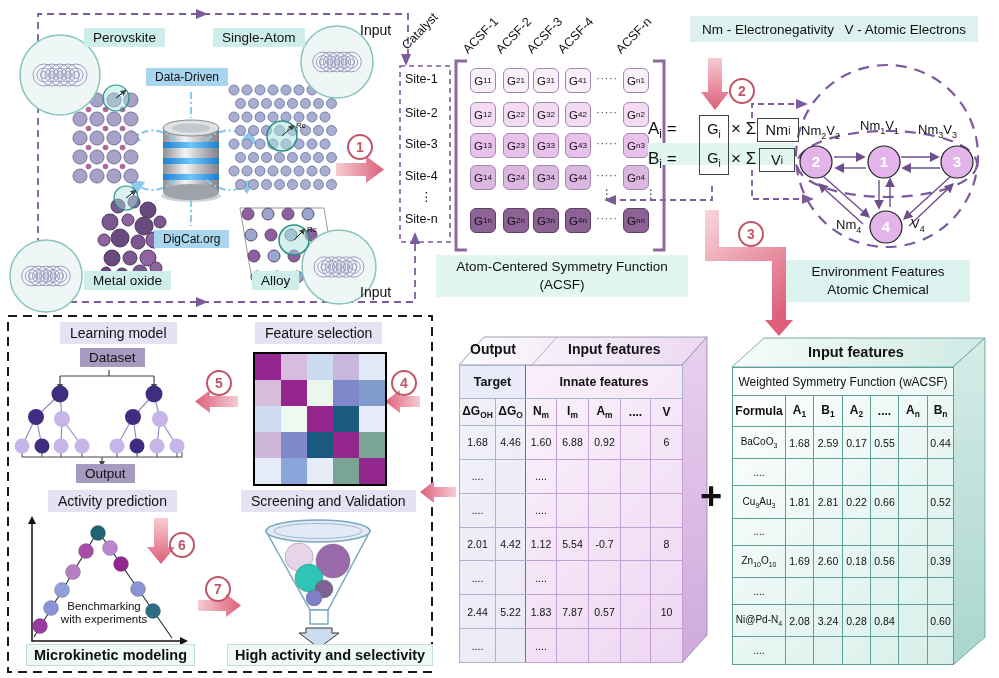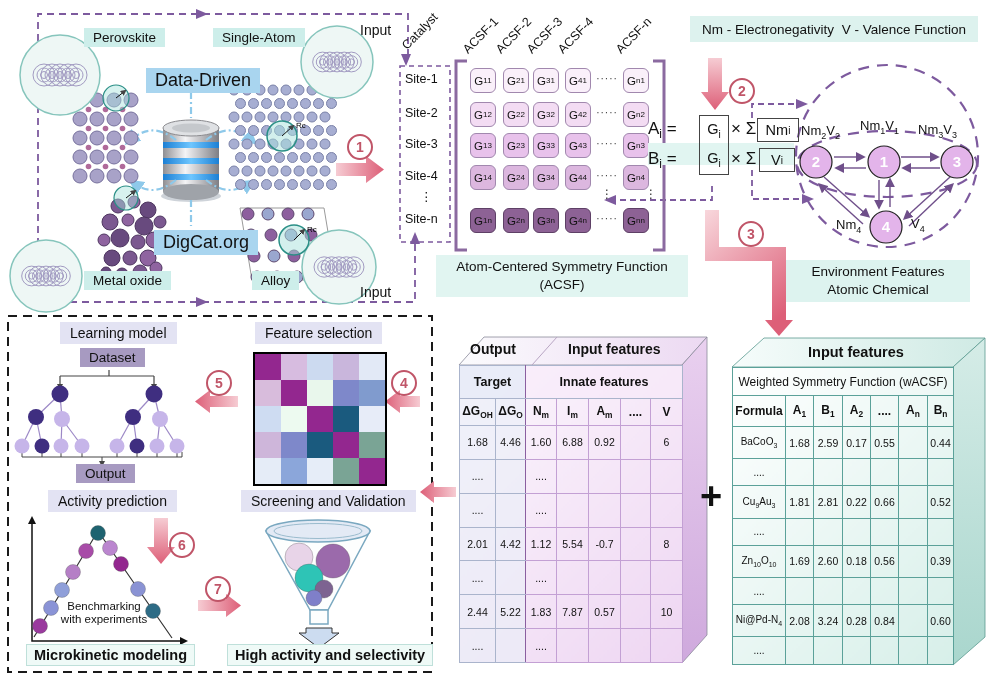--- a/index.html
+++ b/index.html
@@ -3,21 +3,21 @@
 <meta charset="utf-8">
 <style>
   html,body{margin:0;padding:0;background:#fff;}
   #fig{position:relative;width:999px;height:678px;background:#fff;overflow:hidden;
        font-family:"Liberation Sans","DejaVu Sans",sans-serif;color:#111;}
   #overlay{position:absolute;left:0;top:0;z-index:1;}
   .abs{position:absolute;z-index:2;}
   sub{font-size:70%;}
   
   .lbl-teal{background:var(--teal-label-bg);padding:2px 9px;font-size:13.5px;}
-  .lbl-blue{background:var(--blue-label-bg);padding:2px 9px;font-size:18px;}
+  .lbl-blue{background:var(--blue-label-bg);padding:2px 9px;font-size:12px;}
   .lbl-lav{background:var(--lavender-bg);padding:3px 10px;font-size:14px;}
   .lbl-tealbx{background:#effaf7;border:1px solid #bfe0da;padding:2px 7px;font-size:14.5px;font-weight:bold;}
   .plain{font-size:14px;}
   .caption{background:var(--teal-caption-bg);text-align:center;font-size:13.5px;line-height:18px;padding:3px 0;}
   .caption2{background:#ddf3ef;text-align:center;font-size:13.5px;line-height:18px;padding:3px 0;}
   .pbox{background:var(--purple-box-bg);padding:2px 9px;font-size:13.5px;}
   
   .step{position:absolute;z-index:3;width:22px;height:22px;border:2px solid var(--step-rose);
         border-radius:50%;color:var(--step-rose);font-weight:bold;font-size:14px;
         display:flex;align-items:center;justify-content:center;background:rgba(255,255,255,.0);}
@@ -577,21 +577,21 @@
       <div class="gdots" style="left: 137px; top: 153px;">·····</div>
     </div>
 
 <div class="abs caption" style="left:436px;top:255px;width:252px">
   <div>Atom-Centered Symmetry Function</div>
   <div>(ACSF)</div>
 </div>
 
 <div class="abs" id="legend">
   <span>Nm - Electronegativity</span>
-  <span>V - Valence Function</span>
+  <span>V - Atomic Electrons</span>
 </div>
 
 <div class="eqband" style="left:648px;top:143px;width:146px;height:22px"></div>
 <div class="eqtxt" style="left:648px;top:119px">A<sub>i</sub> =</div>
 <div class="eqtxt" style="left:648px;top:149px">B<sub>i</sub> =</div>
 <div class="eqbox" style="left:699px;top:115px;width:28px;height:58px;flex-direction:column;justify-content:space-around">
   <span>G<sub>i</sub></span>
   <span>G<sub>i</sub></span>
 </div>
 <div class="eqtxt" style="left:731px;top:119px">× Σ</div>

